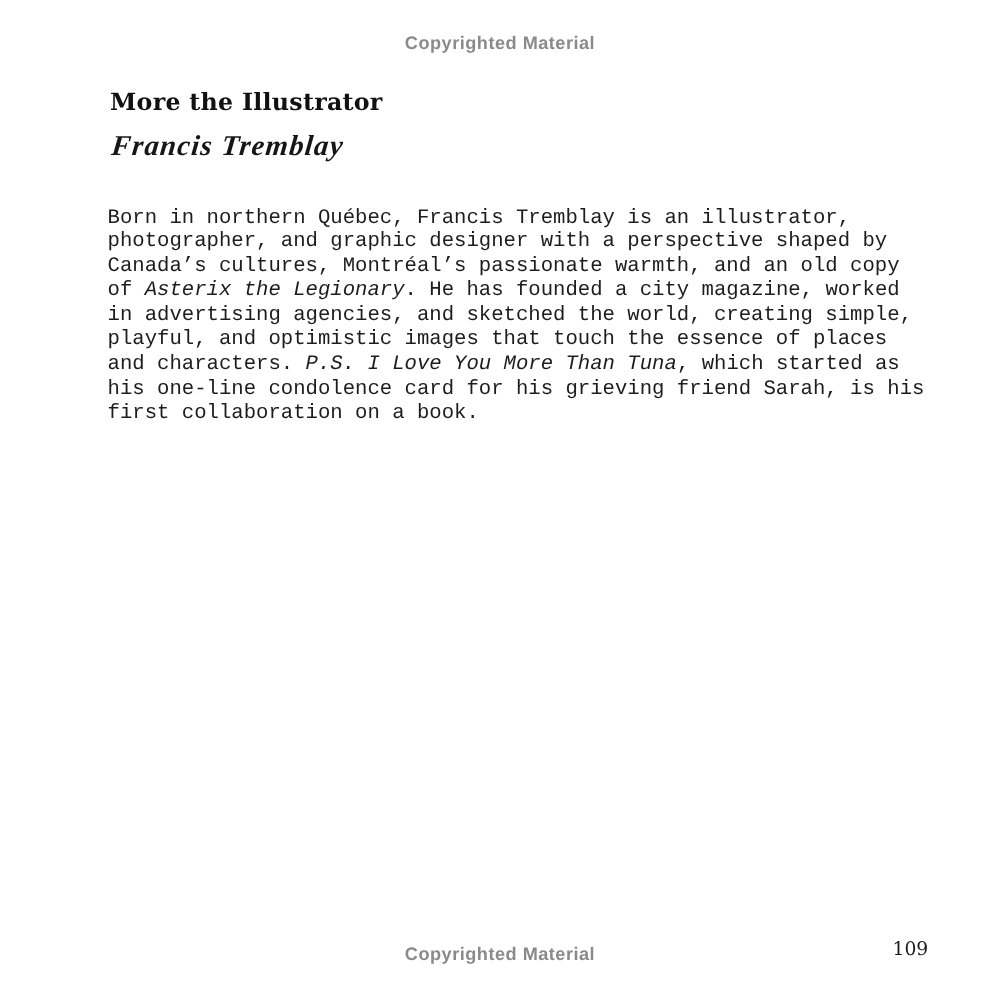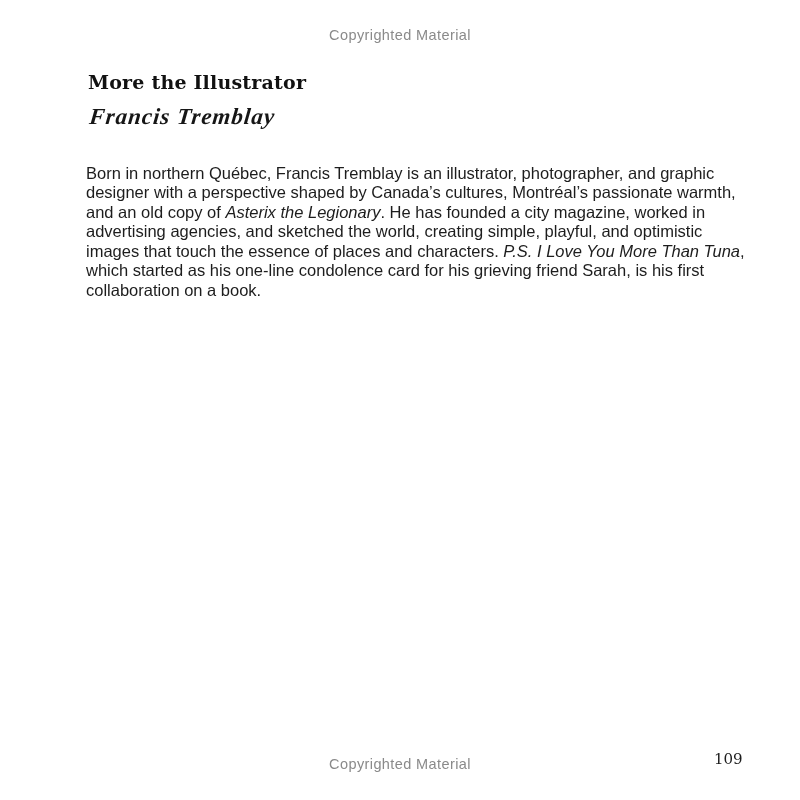--- a/index.html
+++ b/index.html
@@ -14,21 +14,21 @@
     background: #ffffff;
     overflow: hidden;
     font-family: "Liberation Serif", serif;
   }
   .watermark {
     position: absolute;
     left: 0;
     width: 800px;
     text-align: center;
     font-family: "Liberation Sans", sans-serif;
-    font-weight: 400;
+    font-weight: 700;
     font-size: 14.5px;
     letter-spacing: 0.4px;
     color: #8a8a8a;
   }
   .watermark.top { top: 27px; }
   .watermark.bottom { top: 756px; }
   .chapter-heading {
     position: absolute;
     left: 88px;
     top: 58px;
@@ -49,21 +49,21 @@
     color: #161616;
     letter-spacing: 1px;
     transform: skewX(-6deg);
     transform-origin: left bottom;
   }
   .bio-paragraph {
     position: absolute;
     left: 86px;
     top: 147px;
     width: 662px;
-    font-family: Liberation Sans, sans-serif;
+    font-family: Liberation Mono, monospace;
     font-size: 16.5px;
     line-height: 19.6px;
     color: #1d1d1d;
     text-align: left;
   }
   .bio-paragraph em {
     font-style: italic;
   }
   .page-number {
     position: absolute;

